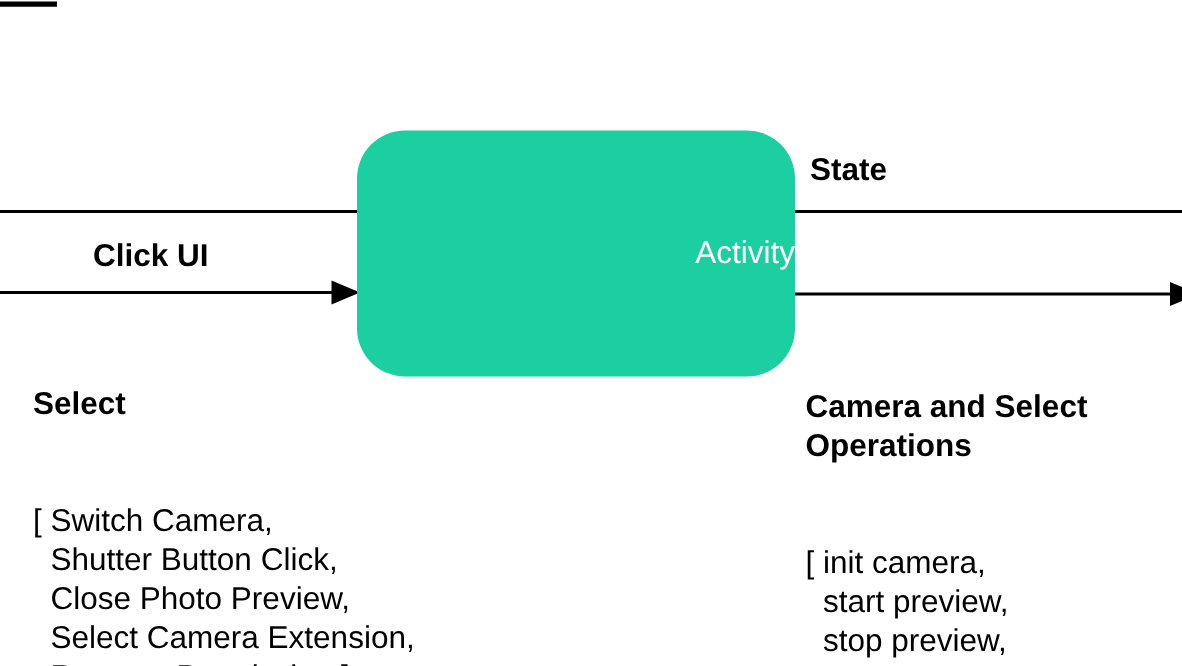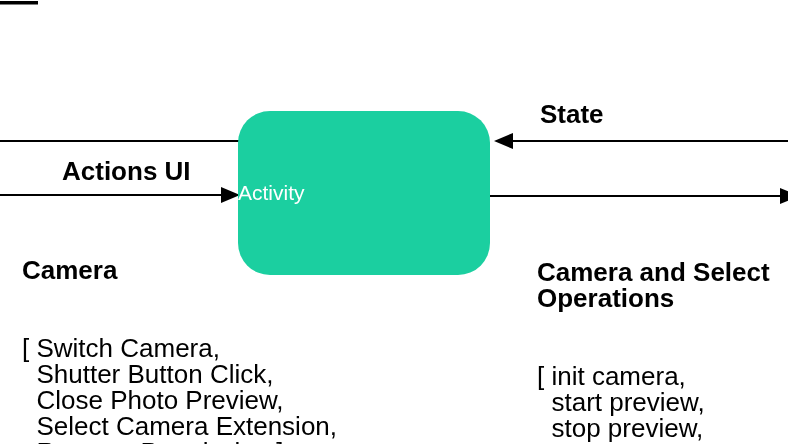--- a/index.html
+++ b/index.html
@@ -13,32 +13,31 @@
     color: #000000;
   }
   .stage svg.wires {
     position: absolute;
     left: 0; top: 0;
     width: 788px; height: 444px;
   }
   .node {
     position: absolute;
     left: 238px; top: 87px;
-    width: 252px; height: 164px;
+    width: 292px; height: 164px;
     border-radius: 32px;
     display: flex;
     align-items: center;
-    justify-content: flex-start;
+    justify-content: flex-end;
     color: #ffffff;
     font-size: 21px;
-    margin-top: 24px;
   }
   .label-block {
     position: absolute;
-    font-size: 26px;
+    font-size: 21px;
     line-height: 26px;
     white-space: pre;
   }
   .label-title { font-weight: bold; white-space: pre; }
   .lb-update-ui { left: 62px;  top: 106px; }
   .lb-state     { left: 540px; top: 49px;  }
   .lb-actions   { left: 22px;  top: 205px; }
   .lb-ops       { left: 537px; top: 207px; }
 </style>
 </head>
@@ -60,29 +59,29 @@
 
     <line x1="490" y1="196" x2="788" y2="196" stroke="#000000" stroke-width="2"></line>
     <polygon points="799,196 780,188 780,204" fill="#000000"></polygon>
   </svg>
 
   <div class="node" style="background: rgb(27, 207, 160); color: rgb(255, 255, 255);">
     <span>Activity</span>
   </div>
 
   <div class="label-block lb-update-ui">
-    <div class="label-title">Actions UI</div>
+    <div class="label-title">Click UI</div>
   </div>
 
   <div class="label-block lb-state">
     <div class="label-title">State</div>
   </div>
 
   <div class="label-block lb-actions">
-    <div class="label-title">Camera</div>
+    <div class="label-title">Select</div>
     <div>[ Switch Camera,
   Shutter Button Click,
   Close Photo Preview,
   Select Camera Extension,
   Request Permission ]</div>
   </div>
 
   <div class="label-block lb-ops">
     <div class="label-title">Camera and Select
 Operations</div>

